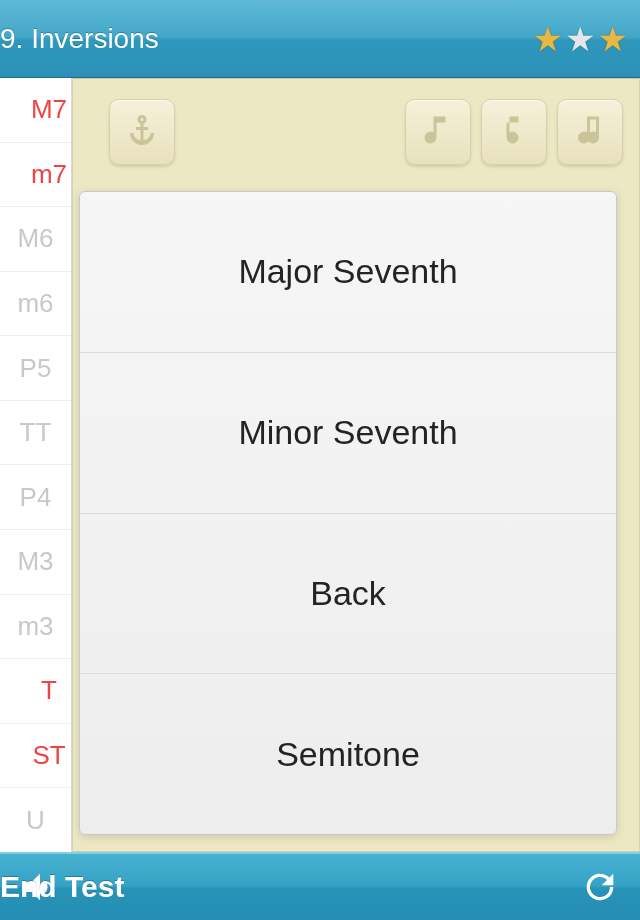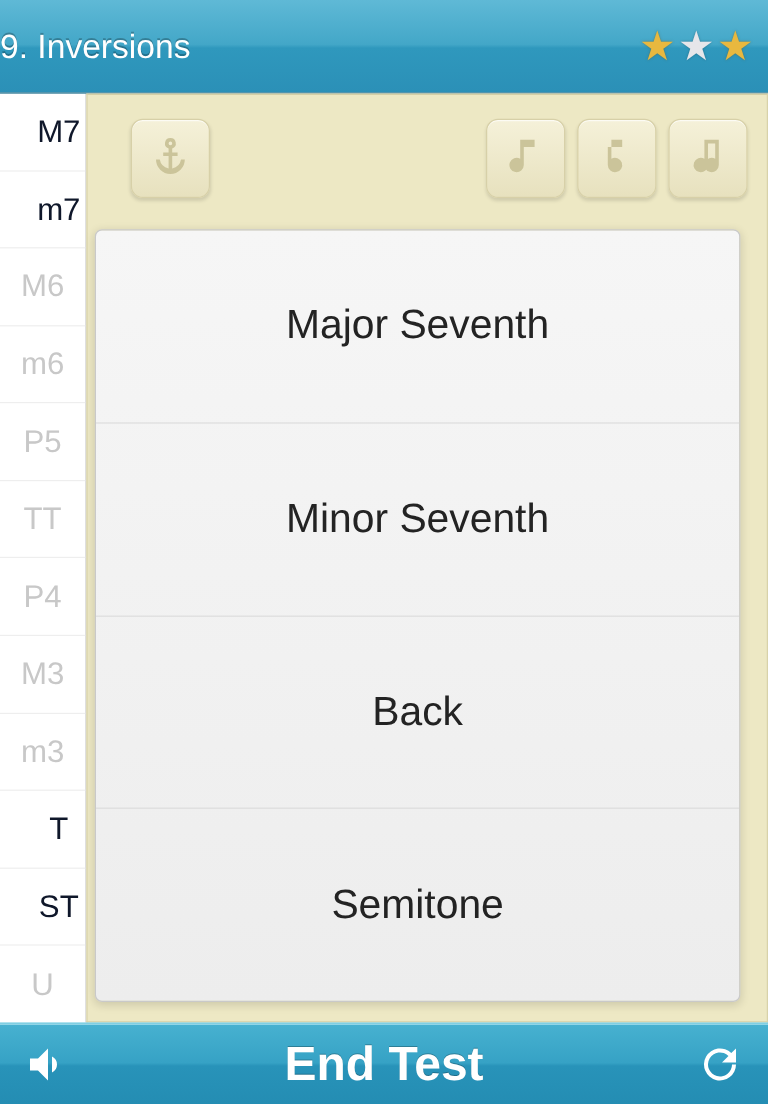--- a/index.html
+++ b/index.html
@@ -61,21 +61,21 @@
     flex: 1;
     display: flex;
     align-items: center;
     justify-content: center;
     font-size: 26px;
     border-bottom: 1px solid #eee;
     color: #c8c8c8;
     cursor: pointer;
   }
   .sidebar .itm:last-child { border-bottom: none; }
-  .sidebar .itm.active { color: #0f172a; font-weight: 500; padding-left: 27px; }
+  .sidebar .itm.active { color: #ef4444; font-weight: 500; padding-left: 27px; }
 
   .stage {
     flex: 1;
     background: #ede8c4;
     border: 1px solid #d8d2a9;
     border-top: 1px solid #cfc99f;
     position: relative;
     padding: 14px 16px 16px 0;
     display: flex;
     flex-direction: column;
@@ -131,23 +131,22 @@
     height: 68px;
     background: linear-gradient(#47b1d0 0%, #36a2c5 48%, #2893b9 52%, #248db3 100%);
     border-top: 2px solid #7fcfe3;
     display: flex;
     align-items: center;
     padding: 0 20px;
     position: relative;
   }
   .footer-label {
     position: absolute; left: 0; right: 0;
-    text-align: center;
     color: #fff;
-    font-size: 40px;
+    font-size: 30px;
     font-weight: 700;
     text-shadow: 0 -1px 0 rgba(0,0,0,.25);
     pointer-events: none;
   }
   .ficon { color: #fff; cursor: pointer; }
   .ficon svg { width: 40px; height: 40px; fill: currentColor; display: block; }
   .ficon.right { margin-left: auto; }
 </style>
 </head>
 <body>

